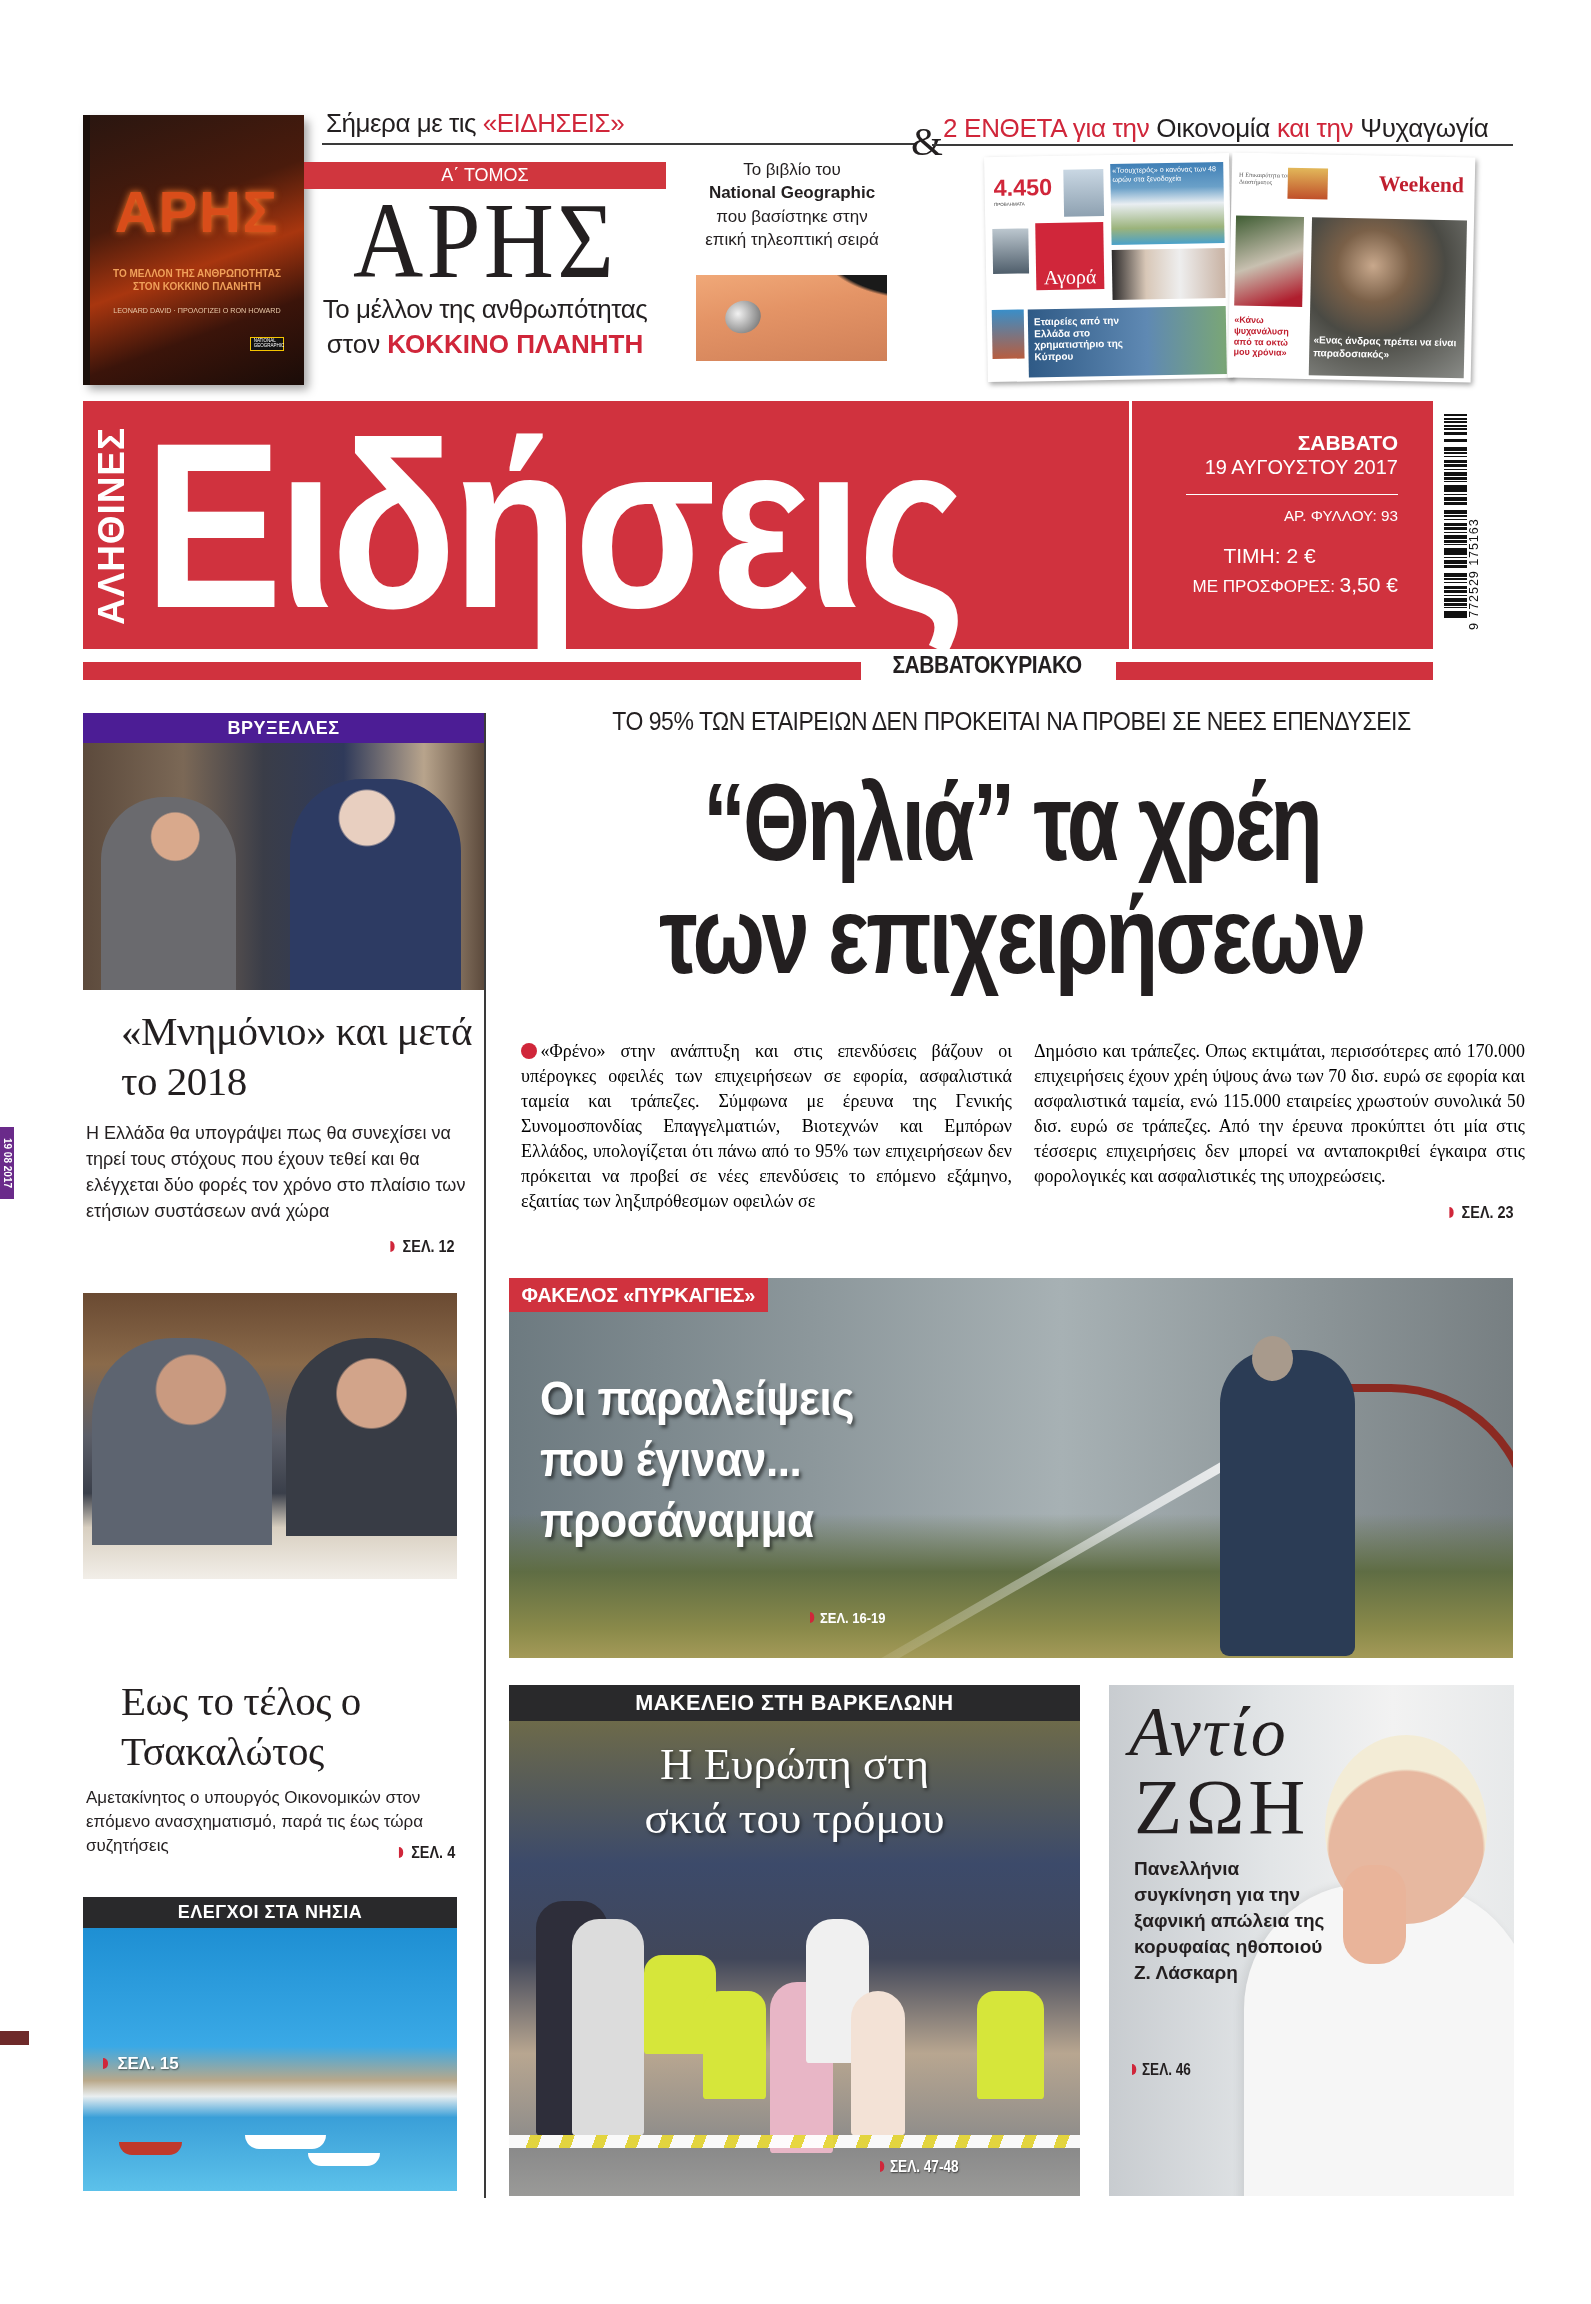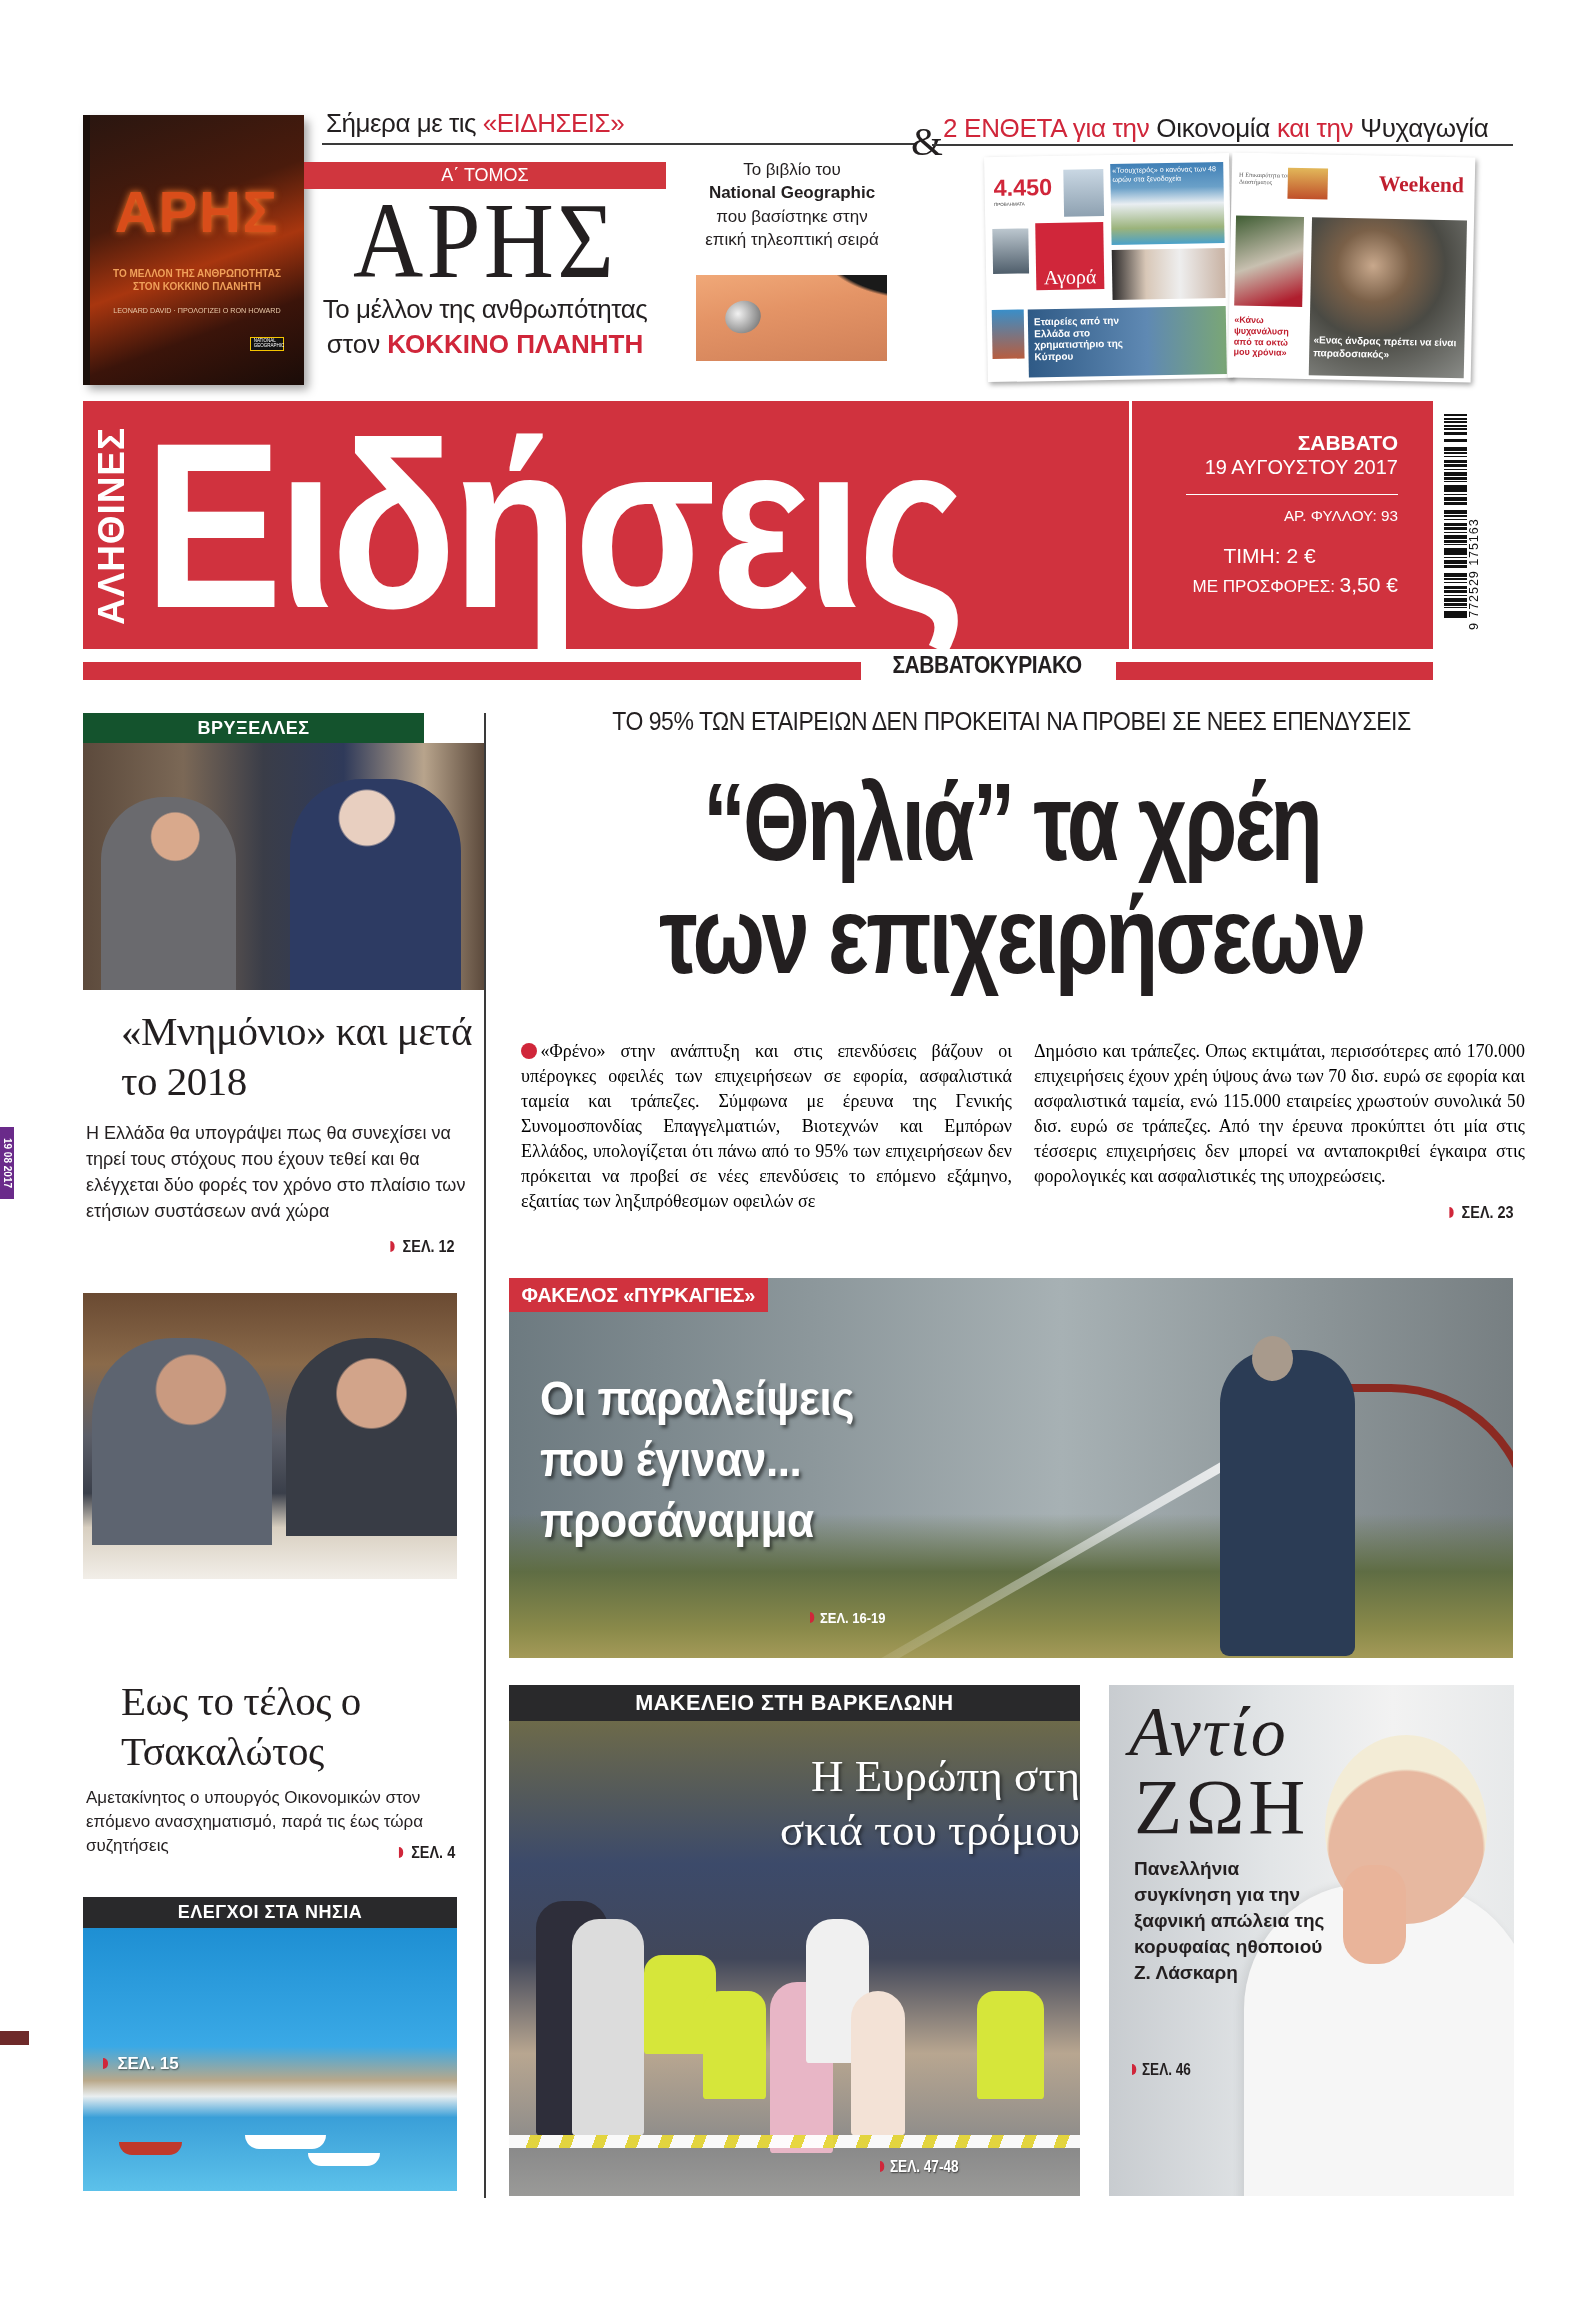--- a/index.html
+++ b/index.html
@@ -76,21 +76,21 @@
   .barcode .bars2 { position: absolute; left: 0; top: 0; width: 23.4px; height: 21.6px; background: repeating-linear-gradient(180deg,#111 0 1.8px,#fff 1.8px 3.6px,#111 3.6px 6.3px,#fff 6.3px 7.2px); }
   .barcode .digits { position: absolute; left: 23.4px; top: 216px; transform: rotate(-90deg); transform-origin: left top; font-size: 12.6px; color: #111; white-space: nowrap; letter-spacing: 0.9px; }
 
   .bar-left { left: 83px; top: 662px; width: 778px; height: 18px; background: #d0323e; }
   .weekend-label { left: 862px; top: 652px; width: 250px; height: 32px; text-align: center; font-size: 23.4px; font-weight: bold; color: #231f20; letter-spacing: -0.5px; transform: scaleX(0.9); }
   .bar-right { left: 1116px; top: 662px; width: 317px; height: 18px; background: #d0323e; }
 
   
   .vrule { left: 484px; top: 713px; width: 1.8px; height: 1485px; background: #3a3a3a; }
   .cat-bar { height: 31px; color: #fff; text-align: center; font-weight: bold; font-size: 18px; line-height: 31px; letter-spacing: 0.5px; }
-  .cat-gray { left: 83px; top: 713px; width: 341px; background: #14532d; }
+  .cat-gray { left: 83px; top: 713px; width: 401px; background: #4c1d95; }
   .photo1 { left: 83px; top: 743px; width: 401px; height: 247px; background: linear-gradient(90deg,#5c4a3c 0%,#7b6856 25%,#3a3d48 45%,#2f3a5a 65%,#b8a48c 85%,#5c4a3c 100%); overflow: hidden; }
   .p1-man1 { position: absolute; left: 18px; top: 54px; width: 135px; height: 198px; border-radius: 63px 63px 0 0; background: radial-gradient(circle at 55% 20%, #d9a98c 0 23.4px, #6a6a6e 25px); }
   .p1-man2 { position: absolute; left: 207px; top: 36px; width: 171px; height: 216px; border-radius: 72px 72px 0 0; background: radial-gradient(circle at 45% 18%, #e8cfc0 0 27px, #2d3b63 29px); }
 
   .h-serif { font-family: "Liberation Serif", serif; color: #231f20; font-weight: normal; margin-left: 35px; }
   .h1 { left: 86px; top: 1006px; width: 396px; font-size: 41px; line-height: 50px; letter-spacing: -0.5px; }
   .body1 { left: 86px; top: 1120px; width: 396px; font-size: 18px; line-height: 26px; color: #231f20; }
   .sel { font-weight: bold; font-size: 17px; color: #231f20; transform: scaleX(0.85); transform-origin: right center; white-space: nowrap; }
   .sel::before { content: ""; display: inline-block; width: 5.4px; height: 10.8px; background: #d0263a; border-radius: 0 7.2px 7.2px 0; margin-right: 9px; vertical-align: 0; }
   .sel1 { right: 1136px; top: 1237px; }
@@ -129,21 +129,21 @@
   .fireman { position: absolute; left: 711px; top: 72px; width: 135px; height: 306px; background: #2b3c55; border-radius: 54px 54px 9px 9px; }
   .fireman-head { position: absolute; left: 743px; top: 58px; width: 41px; height: 45px; border-radius: 50%; background: #a89a8c; }
   .hose { position: absolute; left: 792px; top: 106px; width: 234px; height: 144px; border: 8px solid #8b2a22; border-left: none; border-bottom: none; border-radius: 0 144px 0 0; }
   .fire-cat { position: absolute; left: 0; top: 0; height: 34px; padding: 0 12.6px; background: #d0323e; color: #fff; font-weight: bold; font-size: 20px; line-height: 34px; letter-spacing: -0.3px; }
   .fire-title { position: absolute; left: 31px; top: 90px; font-size: 48px; line-height: 61px; font-weight: bold; color: #fff; text-shadow: 2.7px 2.7px 3.6px rgba(0,0,0,.5); letter-spacing: -0.5px; transform: scaleX(0.92); transform-origin: left top; }
   .fire-sel { position: absolute; left: 301px; top: 331px; font-weight: bold; font-size: 15.3px; color: #fff; transform: scaleX(0.85); transform-origin: left top; }
   .fire-sel::before { content: ""; display: inline-block; width: 4.5px; height: 10.8px; background: #d0263a; border-radius: 0 7.2px 7.2px 0; margin-right: 7.2px; }
 
   .barca-cat { left: 509px; top: 1685px; width: 571px; background: #29292b; font-size: 21.6px; height: 36px; line-height: 36px; }
   .barca { left: 509px; top: 1721px; width: 571px; height: 475px; background: linear-gradient(180deg,#6d6a4a 0%,#3c4a6a 30%,#41475a 50%,#b8a690 70%,#8a8a8a 90%,#9a9a98 100%); overflow: hidden; }
-  .barca-title { position: absolute; left: 0; right: 0; top: 28px; text-align: right; font-family: "Liberation Serif", serif; font-size: 45px; line-height: 54px; color: #fff; text-shadow: 1.8px 1.8px 3.6px rgba(0,0,0,.5); }
+  .barca-title { position: absolute; left: 0; right: 0; top: 16px; text-align: center; font-family: "Liberation Serif", serif; font-size: 45px; line-height: 54px; color: #fff; text-shadow: 1.8px 1.8px 3.6px rgba(0,0,0,.5); }
   .vest { position: absolute; background: #d6e63a; border-radius: 18px 18px 3.6px 3.6px; }
   .person { position: absolute; border-radius: 27px 27px 3.6px 3.6px; }
   .tape { position: absolute; left: 0; right: 0; top: 414px; height: 12.6px; background: repeating-linear-gradient(110deg,#fff 0 20px,#e7d83a 20px 31px); opacity: .95; }
   .barca-sel { position: absolute; left: 371px; top: 437px; font-weight: bold; font-size: 16px; color: #fff; transform: scaleX(0.85); transform-origin: left top; text-shadow: 0.9px 0.9px 1.8px rgba(0,0,0,.6); }
   .barca-sel::before { content: ""; display: inline-block; width: 4.5px; height: 10.8px; background: #d0263a; border-radius: 0 7.2px 7.2px 0; margin-right: 7.2px; }
 
   .zoi { left: 1109px; top: 1685px; width: 405px; height: 511px; background: linear-gradient(90deg,#c8ccd0 0%,#e2e5e7 40%,#f2f2f2 70%,#e7e9ea 100%); overflow: hidden; }
   .zoi-woman-body { position: absolute; left: 135px; top: 198px; width: 288px; height: 342px; background: #f6f6f6; border-radius: 126px 126px 0 0; box-shadow: -3.6px 0 9px rgba(0,0,0,.08); }
   .zoi-woman-head { position: absolute; left: 216px; top: 50px; width: 162px; height: 189px; border-radius: 50%; background: radial-gradient(circle at 50% 60%, #e7b8a0 0 55%, #f3ecd6 57%); }
   .zoi-hands { position: absolute; left: 234px; top: 180px; width: 63px; height: 99px; border-radius: 27px; background: #e9b49a; }

